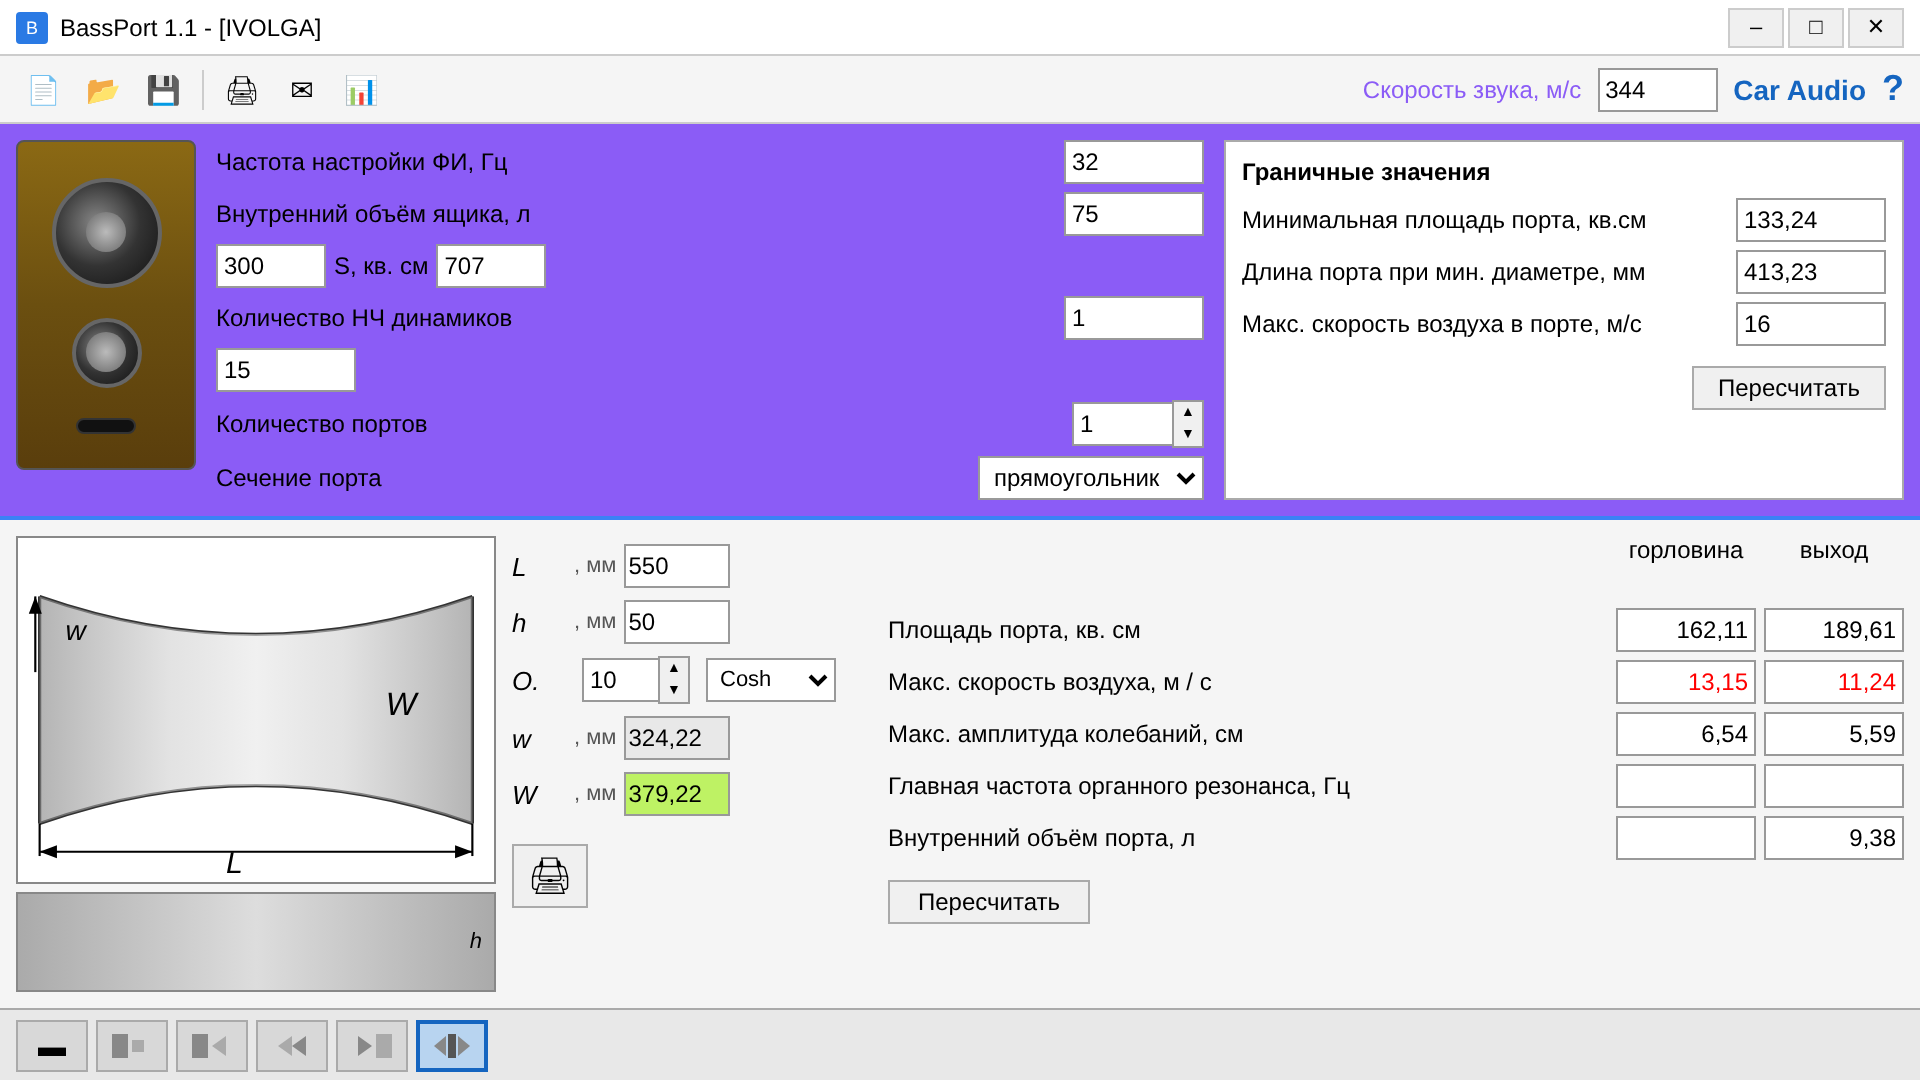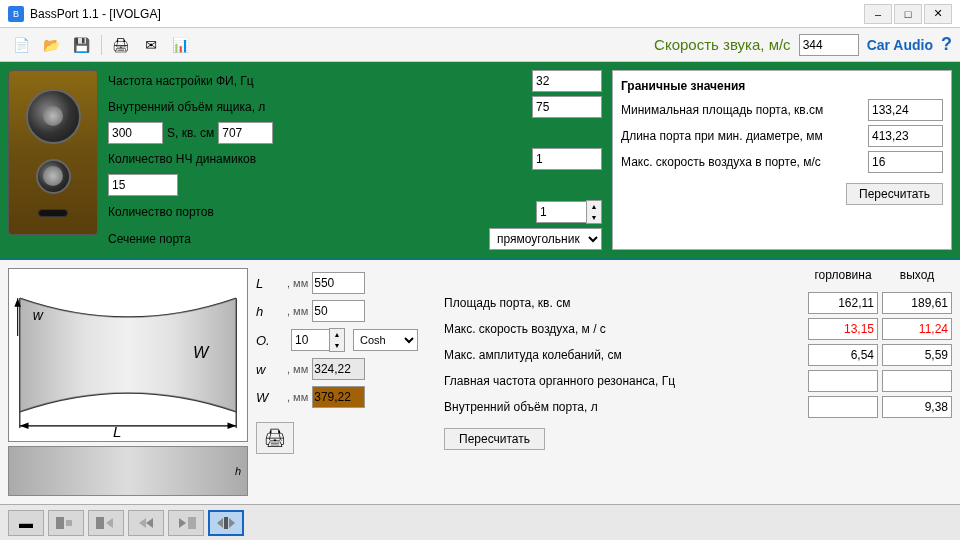--- a/index.html
+++ b/index.html
@@ -86,22 +86,22 @@
       background: #ccc;
       margin: 0 3px;
     }
     .toolbar-right {
       margin-left: auto;
       display: flex;
       align-items: center;
       gap: 8px;
     }
     .speed-sound-label {
-      font-size: 15px;
-      color: #4d7c0f;
+      font-size: 12px;
+      color: #8b5cf6;
     }
     .speed-sound-input {
       width: 60px;
       height: 22px;
       border: 1px solid #999;
       padding: 1px 3px;
       font-size: 12px;
       background: white;
     }
     .car-audio-link {
@@ -120,22 +120,22 @@
 
     
     .main-content {
       display: flex;
       flex-direction: column;
       height: calc(540px - 28px - 34px);
     }
 
     
     .top-panel {
-      background: #15803d;
-      border-bottom: 2px solid #0f766e;
+      background: #8b5cf6;
+      border-bottom: 2px solid #3b82f6;
       padding: 8px;
       display: flex;
       gap: 10px;
     }
 
     .speaker-image {
       width: 90px;
       height: 165px;
       background: linear-gradient(to bottom, #8B6914, #6B4F10, #5a3e0c);
       border: 1px solid #555;
@@ -416,21 +416,21 @@
     .results-panel {
       flex: 1;
       display: flex;
       flex-direction: column;
       gap: 4px;
     }
     .results-header {
       display: flex;
       justify-content: flex-end;
       gap: 4px;
-      margin-bottom: 6px;
+      margin-bottom: 18px;
     }
     .results-col-label {
       width: 70px;
       text-align: center;
       font-size: 12px;
       color: #000;
     }
     .result-row {
       display: flex;
       align-items: center;
@@ -696,21 +696,21 @@
 
       <div class="port-param-row">
         <span class="port-param-label"><em>w</em></span>
         <span class="port-param-unit">, мм</span>
         <input class="port-param-input" value="324,22" style="background: rgb(232, 232, 232);">
       </div>
 
       <div class="port-param-row">
         <span class="port-param-label"><em>W</em></span>
         <span class="port-param-unit">, мм</span>
-        <input class="port-param-input" value="379,22" style="background: #a16207;">
+        <input class="port-param-input" value="379,22" style="background: #bef264;">
       </div>
 
       <button class="port-print-btn">🖨</button>
     </div>
 
     <div class="results-panel">
 
       <div class="results-header">
         <span class="results-col-label">горловина</span>
         <span class="results-col-label">выход</span>

